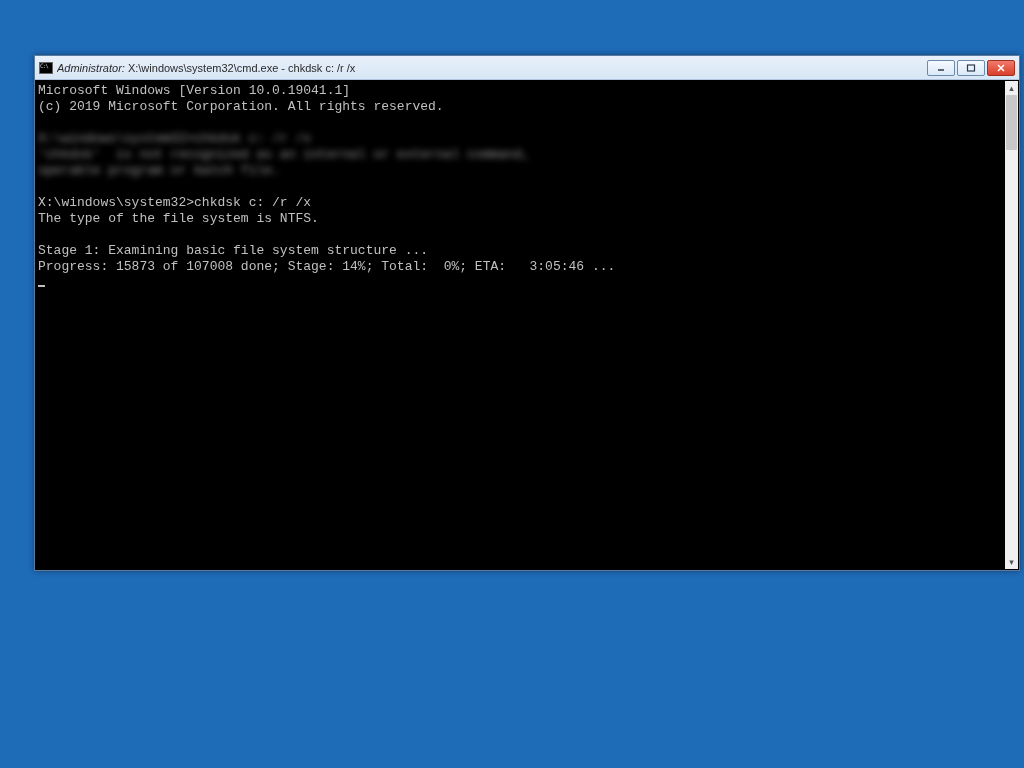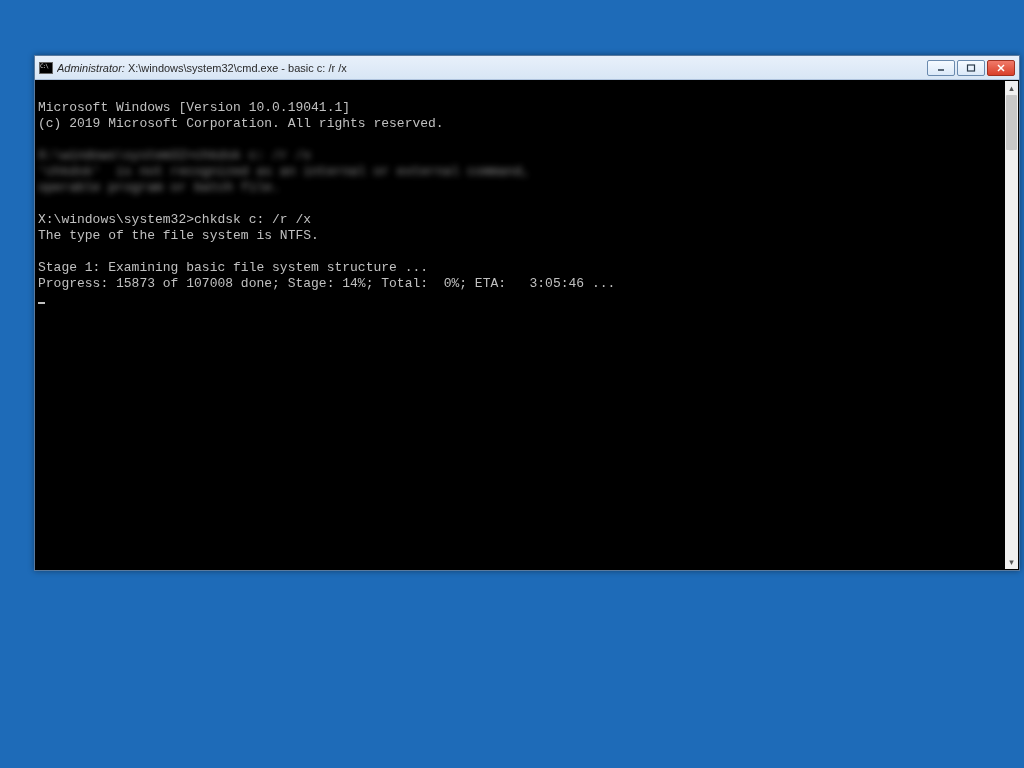--- a/index.html
+++ b/index.html
@@ -71,21 +71,21 @@
       position: absolute;
       left: 1px;
       right: 14px;
       top: 25px;
       bottom: 1px;
       background: #000;
       color: #c0c0c0;
       font-family: "Consolas", "Courier New", monospace;
       font-size: 13px;
       line-height: 16px;
-      padding: 19px 2px;
+      padding: 2px 2px;
       white-space: pre;
       overflow: hidden;
     }
     .scrollbar {
       position: absolute;
       right: 1px;
       top: 25px;
       bottom: 1px;
       width: 13px;
       background: #f0f0f0;
@@ -123,21 +123,21 @@
       background: #c0c0c0;
       vertical-align: -1px;
     }
   </style>
 </head>
 <body>
 
 <div class="window">
   <div class="titlebar">
     <span class="app-icon"></span>
-    <span class="title-text"><span>Administrator: </span><span class="normal">X:\windows\system32\cmd.exe - basic  c: /r /x</span></span>
+    <span class="title-text"><span>Administrator: </span><span class="normal">X:\windows\system32\cmd.exe - chkdsk  c: /r /x</span></span>
     <div class="win-controls">
       <div class="win-btn">
         <svg width="10" height="8" viewBox="0 0 10 8">
             <line x1="2" y1="6" x2="8" y2="6" stroke="#2a3a4a" stroke-width="1.5"></line>
           </svg>
       </div>
       <div class="win-btn">
         <svg width="10" height="8" viewBox="0 0 10 8">
             <rect x="1.5" y="1" width="7" height="6" fill="none" stroke="#2a3a4a" stroke-width="1.2"></rect>
           </svg>

